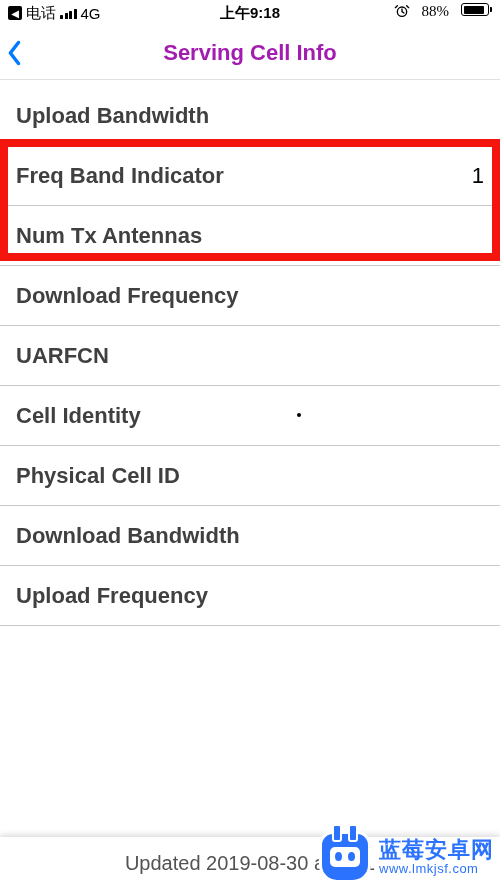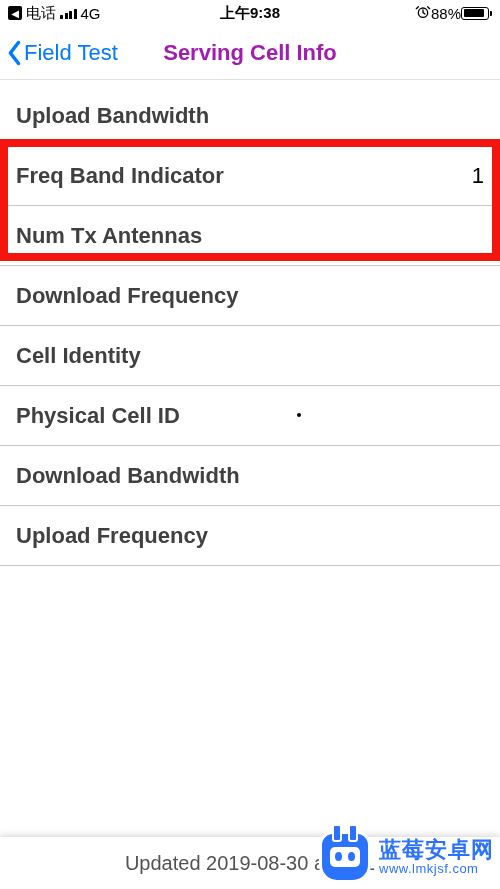--- a/index.html
+++ b/index.html
@@ -33,22 +33,23 @@
       gap: 4px;
     }
     .status-center {
       position: absolute;
       left: 50%;
       transform: translateX(-50%);
       font-weight: 600;
     }
     .status-right {
       display: flex;
-      align-items: center;
-      gap: 0;
+      align-items: flex-start;
+      gap: 12px;
+      font-family: Liberation Serif, serif;
     }
     .back-icon-box {
       display: inline-flex;
       width: 14px;
       height: 14px;
       background: #000;
       color: #fff;
       font-size: 10px;
       align-items: center;
       justify-content: center;
@@ -253,21 +254,21 @@
     <span class="back-icon-box">◀</span>
     <span>电话</span>
     <span class="signal-bars">
       <span></span>
         <span></span>
         <span></span>
         <span></span>
     </span>
     <span>4G</span>
   </div>
-  <div class="status-center">上午9:38</div>
+  <div class="status-center">上午9:18</div>
   <div class="status-right">
     <span class="alarm-icon">
       <svg viewBox="0 0 24 24" fill="#000">
           <circle cx="12" cy="13" r="7" fill="none" stroke="#000" stroke-width="2"></circle>
           <path d="M12 9v4l3 2" stroke="#000" stroke-width="2" fill="none" stroke-linecap="round"></path>
           <path d="M5 4L2 7M19 4l3 3" stroke="#000" stroke-width="2" fill="none" stroke-linecap="round"></path>
         </svg>
     </span>
     <span>88%</span>
     <span class="battery">
@@ -277,40 +278,43 @@
       <span class="battery-tip"></span>
     </span>
   </div>
 </div>
 
 <div class="nav-bar">
   <div class="nav-back">
     <svg viewBox="0 0 12 24">
       <path d="M9 3 L2 12 L9 21" stroke="#007AFF" stroke-width="3" fill="none" stroke-linecap="round" stroke-linejoin="round"></path>
     </svg>
-    <span>Field Test</span>
   </div>
   <div class="nav-title">Serving Cell Info</div>
 </div>
 
 <div class="list">
   <div class="row">
     <span class="row-label">Upload Bandwidth</span>
     <span class="row-value"></span>
   </div>
   <div class="row">
     <span class="row-label">Freq Band Indicator</span>
     <span class="row-value">1</span>
   </div>
   <div class="row">
     <span class="row-label">Num Tx Antennas</span>
     <span class="row-value"></span>
   </div>
   <div class="row">
     <span class="row-label">Download Frequency</span>
+    <span class="row-value"></span>
+  </div>
+  <div class="row">
+    <span class="row-label">UARFCN</span>
     <span class="row-value"></span>
   </div>
   <div class="row">
     <span class="row-label">Cell Identity</span>
     <span class="row-value"></span>
   </div>
   <div class="row">
     <span class="row-label">Physical Cell ID</span>
     <span class="row-value"></span>
   </div>

